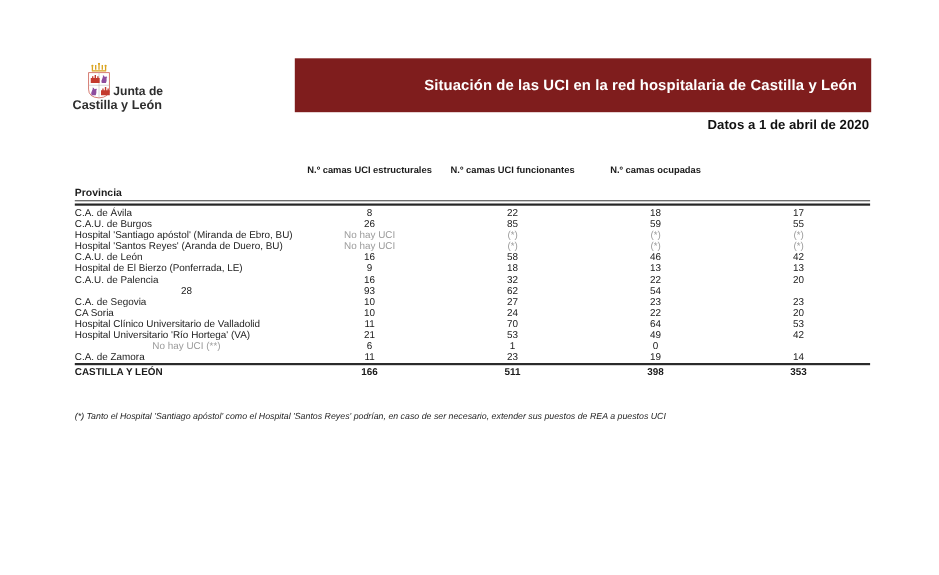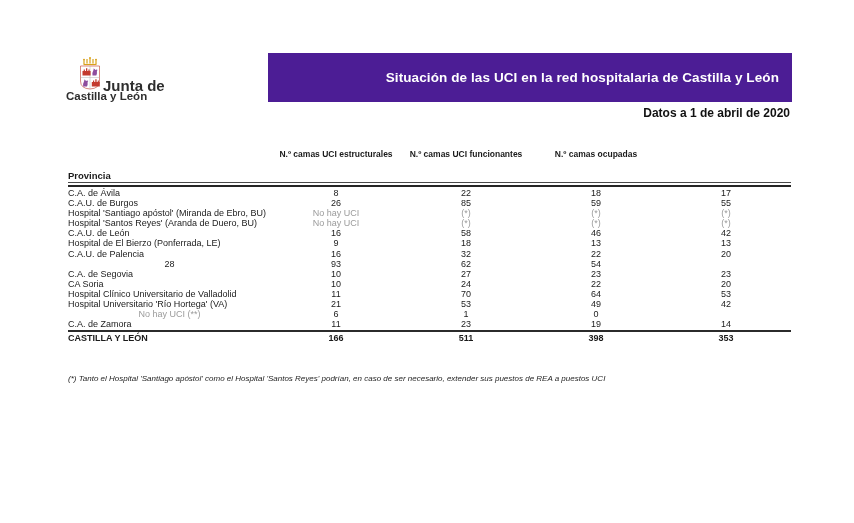--- a/index.html
+++ b/index.html
@@ -2,21 +2,21 @@
 <html><head>
 <meta charset="utf-8">
 <style>
   html,body{margin:0;padding:0;background:#fff;}
   #page{position:relative;width:854px;height:523px;background:#ffffff;overflow:hidden;
         font-family:"Liberation Sans", sans-serif;color:#1b1b1b;}
 
   
   #logo{position:absolute;left:66px;top:56px;width:120px;height:50px;}
   #crest{position:absolute;left:11px;top:1px;}
-  .logo-line1{position:absolute;left:37px;top:21px;font-size:15px;font-weight:700;color:#2e2e2e;white-space:nowrap;}
+  .logo-line1{position:absolute;left:37px;top:21px;font-size:11px;font-weight:700;color:#2e2e2e;white-space:nowrap;}
   .logo-line2{position:absolute;left:0px;top:34px;font-size:11.5px;font-weight:700;color:#2e2e2e;white-space:nowrap;}
 
   
   #titlebar{position:absolute;left:268px;top:53px;width:524px;height:49px;
             display:flex;align-items:center;justify-content:flex-end;padding-right:13px;box-sizing:border-box;}
   #titlebar .title{color:#ffffff;font-size:13.5px;font-weight:700;letter-spacing:.1px;}
   #dateline{position:absolute;left:268px;top:106px;width:522px;text-align:right;
             font-size:12px;font-weight:700;color:#111;}
 
   
@@ -66,21 +66,21 @@
       <path d="M15.5,18.5 q-0.6-2.5 0.6-4.4 q0.8-1.4 0.4-2.6 q1.4,0.3 1.7,1.6 q1.3-0.9 2.4-0.2 q-0.9,0.6 -0.7,1.8 q0.3,1.9 -0.6,3.8 Z" fill="#8E4D9E"></path>
 
       <path d="M6.2,29.5 q-0.6-2.5 0.6-4.4 q0.8-1.4 0.4-2.6 q1.4,0.3 1.7,1.6 q1.3-0.9 2.4-0.2 q-0.9,0.6 -0.7,1.8 q0.3,1.9 -0.6,3.8 Z" fill="#8E4D9E"></path>
 
       <path d="M14.8,29.5 v-4.5 h1.2 v-1.6 h1.2 v1.6 h1.1 v-2.8 h1.3 v2.8 h1.1 v-1.6 h1.2 v1.6 h0.9 v4.5 Z" fill="#C43A2E"></path>
     </svg>
     <div class="logo-line1">Junta de</div>
     <div class="logo-line2">Castilla y León</div>
   </div>
 
-  <div id="titlebar" style="background: #4c1d95; padding-left: 48px;">
+  <div id="titlebar" style="background: #7f1d1d; padding-left: 48px;">
     <span class="title">Situación de las UCI en la red hospitalaria de Castilla y León</span>
   </div>
   <div id="dateline">Datos a 1 de abril de 2020</div>
 
   <div id="uci-table">
     <div id="thead" class="grid">
       <div class="th"></div>
       <div class="th nowrap">N.º camas UCI estructurales</div>
       <div class="th nowrap">N.º camas UCI funcionantes</div>
       <div class="th nowrap">N.º camas ocupadas</div>

